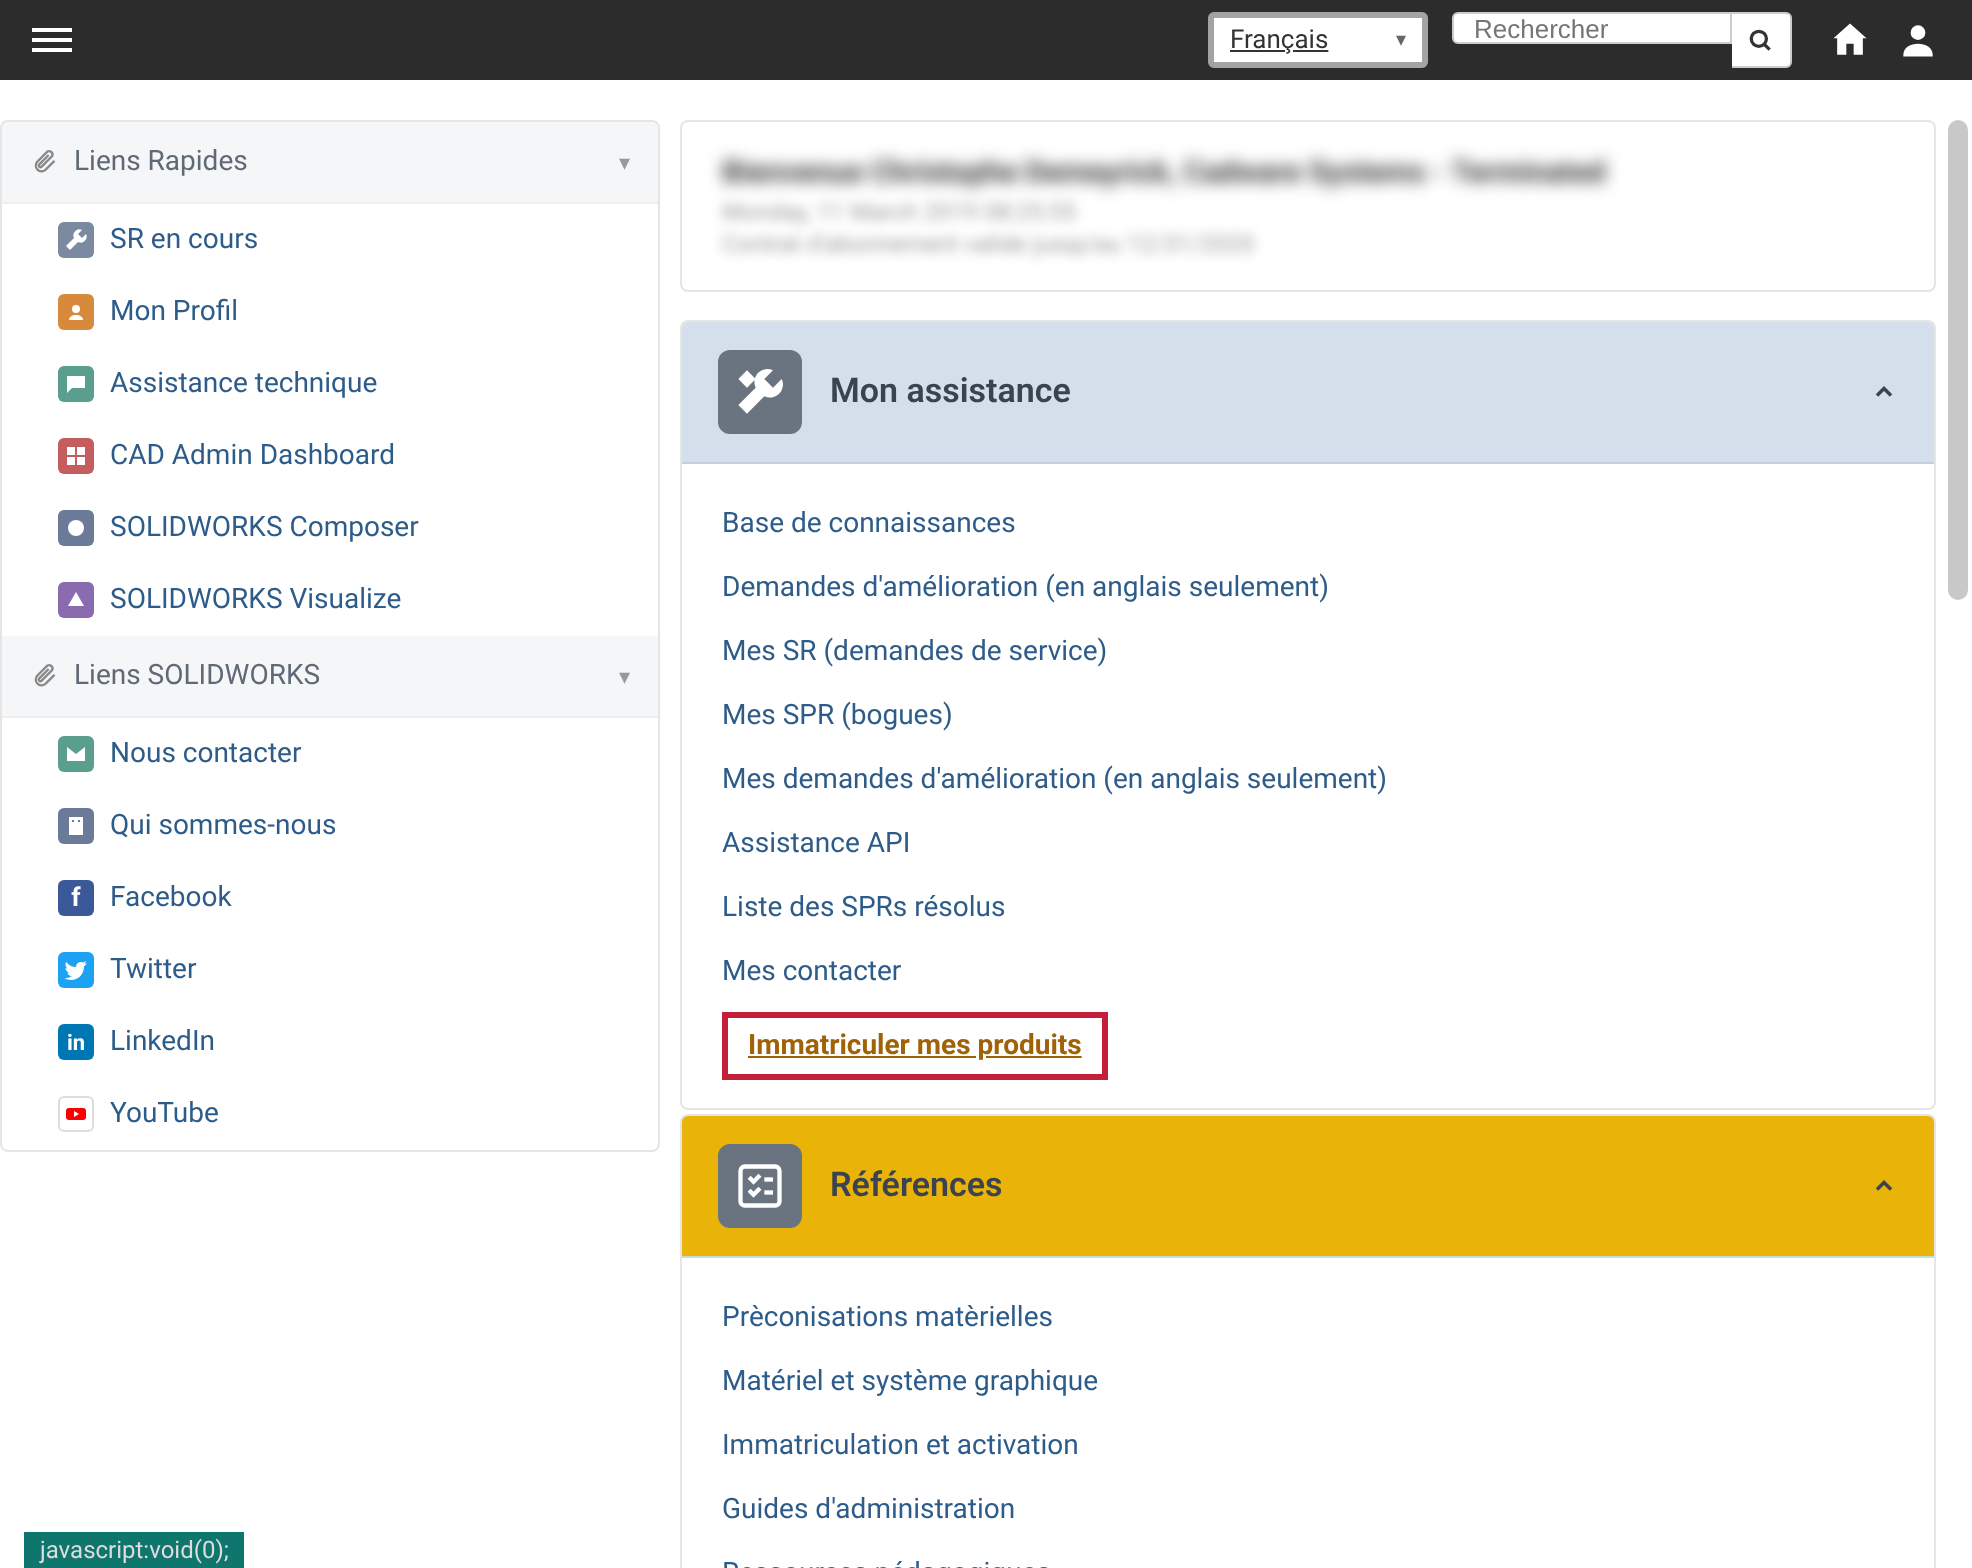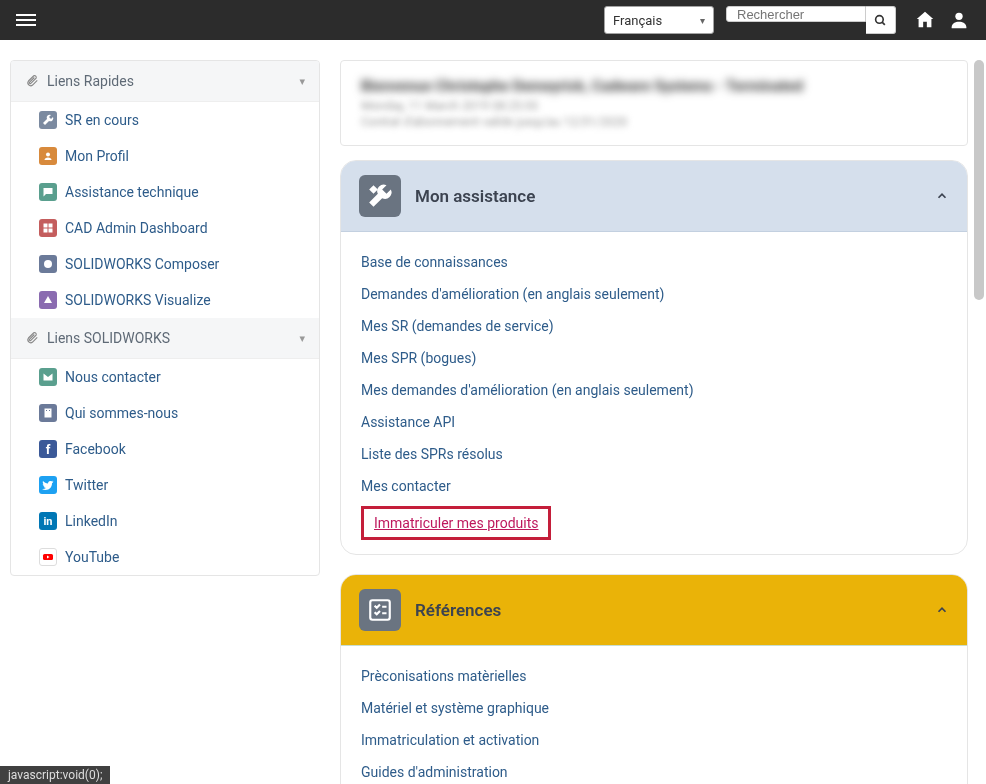--- a/index.html
+++ b/index.html
@@ -2,57 +2,57 @@
 <html><head>
 <meta charset="utf-8">
 <style>
 * { box-sizing: border-box; margin: 0; padding: 0; }
 body { font-family: -apple-system, BlinkMacSystemFont, "Segoe UI", Roboto, Arial, sans-serif; font-size: 14px; background: #fff; width: 986px; height: 784px; overflow: hidden; color: #5f6a76; }
 
 .topbar { background: #2c2c2c; height: 40px; display: flex; align-items: center; padding: 0 10px; }
 .hamburger { cursor: pointer; padding: 6px; }
 .hamburger span { display: block; width: 20px; height: 2px; background: #fff; margin: 3px 0; }
 .topbar-spacer { flex: 1; }
-.lang-select { background: #fff; border: 1px solid #a3a3a3; border-radius: 3px; height: 28px; width: 110px; padding: 0 8px; color: #333; font-size: 13px; position: relative; display: flex; align-items: center; cursor: pointer; margin-right: 12px; }
+.lang-select { background: #fff; border: 3px solid #a3a3a3; border-radius: 3px; height: 28px; width: 110px; padding: 0 8px; color: #333; font-size: 13px; position: relative; display: flex; align-items: center; cursor: pointer; margin-right: 12px; text-decoration: underline; }
 .lang-select::after { content: "▾"; position: absolute; right: 8px; color: #666; font-size: 10px; }
 .search-wrap { display: flex; margin-right: 12px; }
 .search-input { background: #fff; border: 1px solid #ccc; border-radius: 3px 0 0 3px; height: 16px; width: 140px; padding: 0 10px; font-size: 13px; }
 .search-btn { background: #fff; border: 1px solid #ccc; border-left: none; border-radius: 0 3px 3px 0; height: 28px; width: 30px; display: flex; align-items: center; justify-content: center; cursor: pointer; }
 .topbar-icon { color: #fff; margin: 0 6px; cursor: pointer; display: flex; align-items: center; }
 
 .layout { display: flex; height: 724px; padding-top: 20px; }
-.sidebar { width: 330px; padding: 0 10px; position: relative; }
+.sidebar { width: 330px; padding: 0 0; position: relative; }
 .sidebar-inner { border: 1px solid #e5e5e5; border-radius: 4px; overflow: hidden; background: #fff; }
 .side-header { background: #f5f6f7; padding: 12px 14px; display: flex; align-items: center; color: #5f6a76; border-bottom: 1px solid #eee; cursor: pointer; }
 .side-header .hdr-icon { margin-right: 8px; color: #888; }
 .side-header .hdr-text { flex: 1; }
 .side-header .caret { color: #999; font-size: 11px; }
 .side-list { }
 .side-item { display: flex; align-items: center; padding: 10px 14px 10px 54px; color: #2e5c8a; position: relative; cursor: pointer; }
 .item-icon { width: 18px; height: 18px; position: absolute; left: 28px; display: flex; align-items: center; justify-content: center; border-radius: 3px; }
 
 .main { flex: 1; padding: 0 18px 0 10px; overflow-y: auto; height: 724px; position: relative; }
 .banner { border: 1px solid #e5e5e5; border-radius: 4px; padding: 16px 20px; margin-bottom: 14px; background: #fff; }
 .banner .l1 { filter: blur(4px); color: #333; font-weight: bold; font-size: 15px; margin-bottom: 4px; }
 .banner .l2 { filter: blur(3px); color: #999; font-size: 12px; margin-bottom: 2px; }
 .banner .l3 { filter: blur(3px); color: #999; font-size: 12px; }
 
-.panel { border: 1px solid #e5e5e5; border-radius: 16px; margin-bottom: 19px; background: #fff; overflow: hidden; }
+.panel { border: 1px solid #e5e5e5; border-radius: 4px; margin-bottom: 2px; background: #fff; overflow: hidden; }
 .panel-header { display: flex; align-items: center; padding: 14px 18px; cursor: pointer; }
 .panel-header.blue { background: #d5dfec; border-bottom: 1px solid #c3d0e0; }
 .panel-header.green { background: #eab308; border-bottom: 1px solid #c8ddd0; }
 .panel-icon { width: 42px; height: 42px; background: #6a7481; border-radius: 6px; display: flex; align-items: center; justify-content: center; margin-right: 14px; }
 .panel-title { flex: 1; color: #3c4350; font-weight: 600; font-size: 17px; }
 .panel-chevron { color: #3c4350; }
 .panel-body { padding: 14px 20px; }
 .panel-link { display: block; padding: 8px 0; color: #2e5c8a; cursor: pointer; }
-.panel-link.hl { color: #be185d; text-decoration: underline; }
+.panel-link.hl { color: #a16207; text-decoration: underline; font-weight: bold; }
 .hl-box { border: 3px solid #c41e3a; padding: 4px 10px; display: inline-block; margin-top: 4px; }
 
-.statusbar { position: absolute; bottom: 0; left: 0; background: #404040; color: #ddd; font-size: 12px; padding: 2px 8px; z-index: 50; }
+.statusbar { position: absolute; bottom: 0; left: 12px; background: #0f766e; color: #ddd; font-size: 12px; padding: 2px 8px; z-index: 50; }
 
 .scrollbar-fake { position: absolute; right: 2px; top: 60px; width: 10px; height: 240px; background: #c8c8c8; border-radius: 5px; }
 
 svg { display: block; }
 </style>
 </head>
 <body>
 
 <div class="topbar">
   <div class="hamburger">

